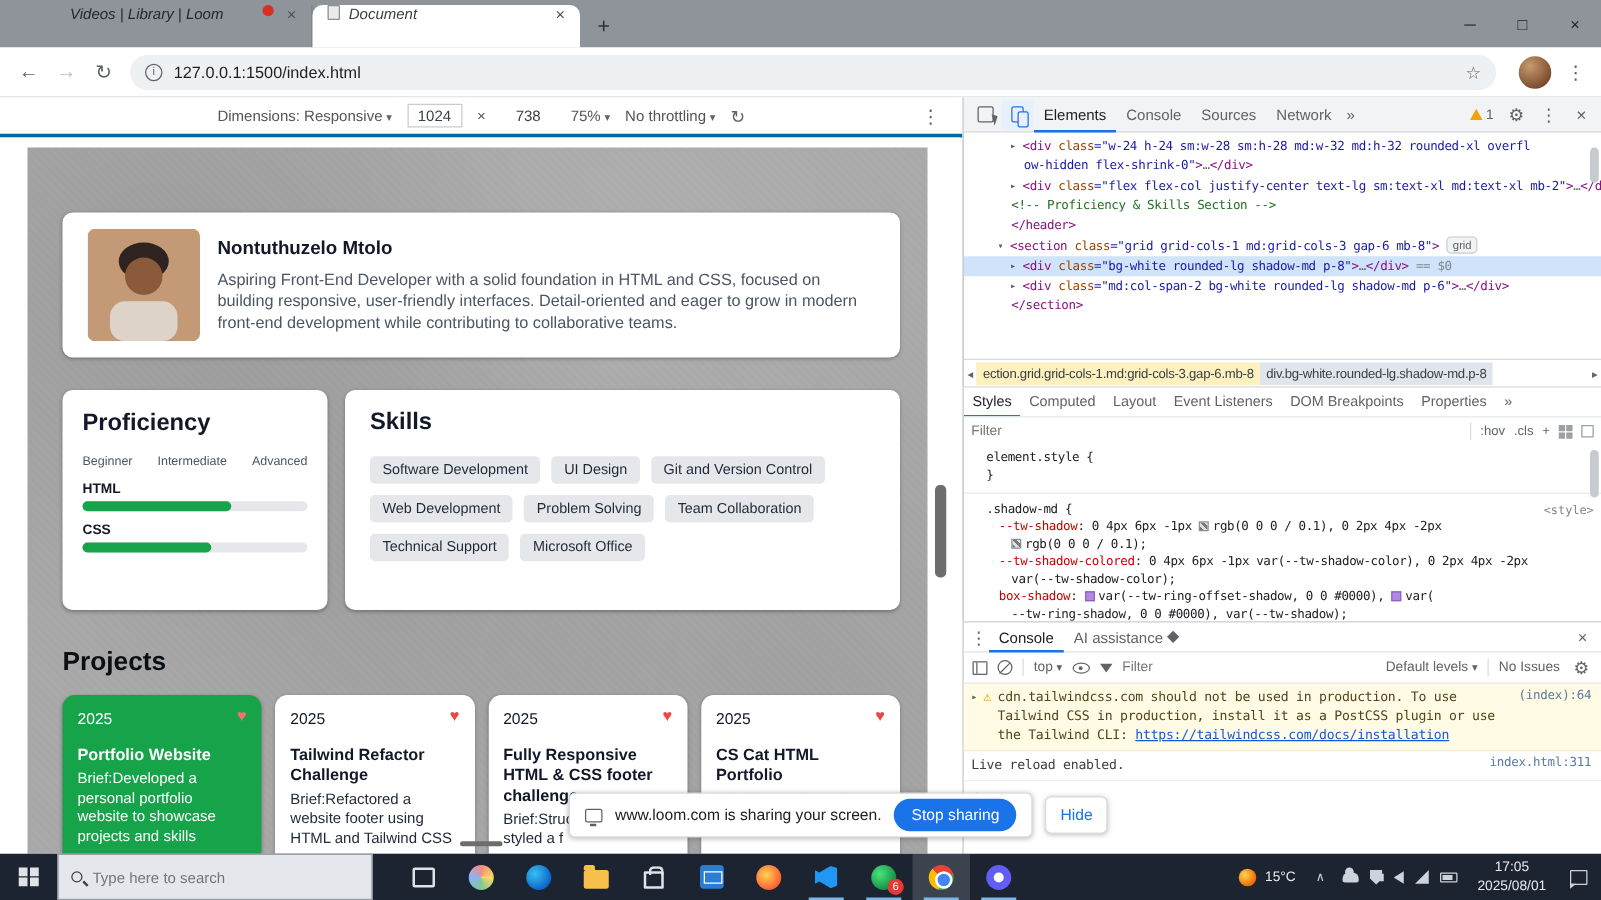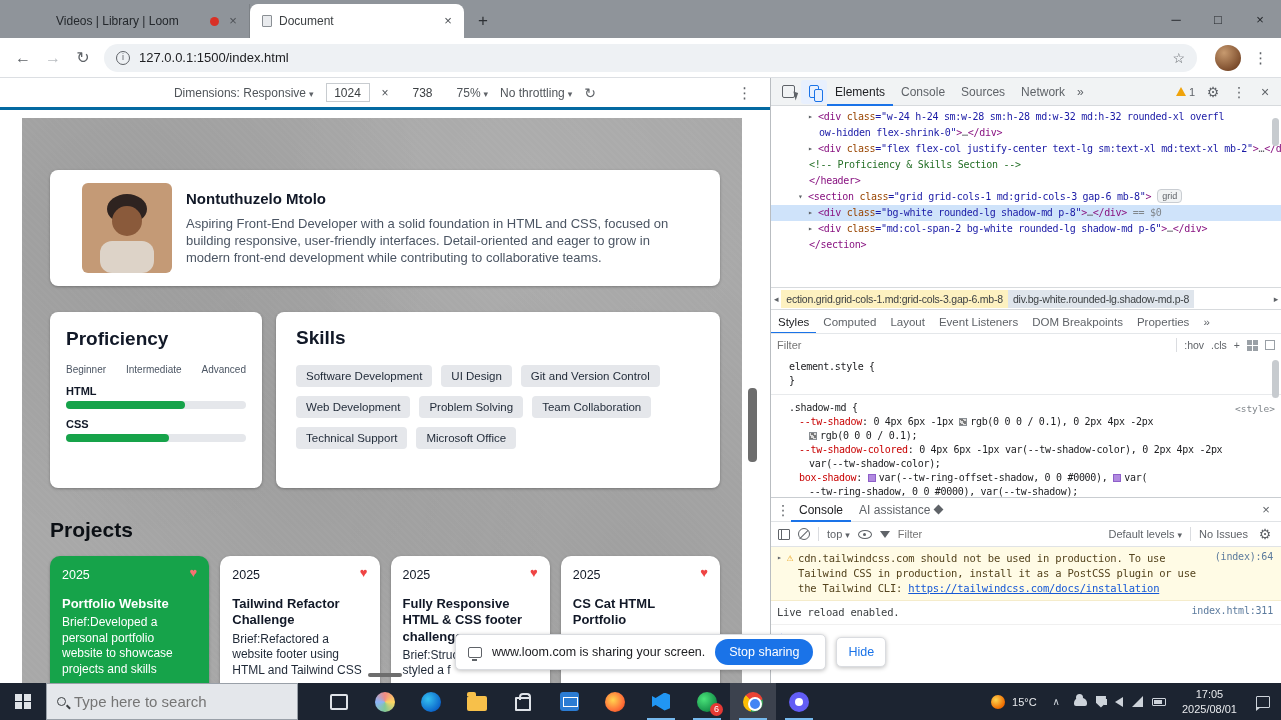--- a/index.html
+++ b/index.html
@@ -2,21 +2,21 @@
 <html><head>
 <meta charset="utf-8">
 <style>
   * { margin:0; padding:0; box-sizing:border-box; }
   body { font-family:"Liberation Sans", sans-serif; background:#333; }
   .screen { position:relative; width:1281px; height:720px; background:#fff; overflow:hidden; cursor:default; font-family:"Liberation Sans", sans-serif; }
 
   
   .titlebar { position:absolute; top:0; left:0; right:0; height:38px; background:#8f949a; display:flex; align-items:flex-end; }
   .tab-spacer { width:44px; }
-  .tab { height:34px; display:flex; align-items:center; padding:0 8px 0 12px; font-size:12px; color:#24282c; position:relative; }
+  .tab { height:34px; display:flex; padding:0 8px 0 12px; font-size:12px; color:#24282c; position:relative;font-style:italic; }
   .tab.inactive { width:206px; border-right:1px solid #7d8287; }
   .tab.active { width:214px; background:#fff; border-radius:8px 8px 0 0; color:#3c4043; }
   .tab-title { white-space:nowrap; overflow:hidden; text-overflow:ellipsis; flex:1; }
   .rec-dot { width:9px; height:9px; border-radius:50%; background:#d93025; margin:0 6px 0 4px; flex:none; }
   .tab-close { width:16px; height:16px; line-height:15px; text-align:center; border-radius:50%; color:#4d5156; font-size:13px; flex:none; }
   .favicon-doc { width:10px; height:12px; border:1px solid #8a8f94; border-radius:1px; background:#e9ebee; margin-right:7px; flex:none; }
   .new-tab { width:26px; height:26px; margin:0 0 4px 6px; display:flex; align-items:center; justify-content:center; font-size:17px; color:#2d3034; border-radius:50%; }
   .win-controls { margin-left:auto; display:flex; height:100%; }
   .win-btn { width:42px; display:flex; align-items:center; justify-content:center; color:#1f2226; font-size:13px; }
 
@@ -44,21 +44,21 @@
   .page-bg { position:absolute; left:22px; right:26px; top:8px; bottom:-20px;
     background:
       radial-gradient(circle at 15% 20%, rgba(0,0,0,.07), transparent 40%),
       radial-gradient(circle at 70% 10%, rgba(255,255,255,.06), transparent 35%),
       radial-gradient(circle at 40% 60%, rgba(0,0,0,.06), transparent 45%),
       radial-gradient(circle at 85% 75%, rgba(0,0,0,.05), transparent 40%),
       repeating-linear-gradient(45deg, rgba(255,255,255,.025) 0 2px, transparent 2px 5px),
       #a8a8a8;
     padding:52px 22px 0 28px; }
   .card { background:#fff; border-radius:8px; box-shadow:0 1px 3px rgba(0,0,0,.28); }
-  .header-card { height:116px; display:flex; padding:13px 32px; gap:14px; }
+  .header-card { height:116px; display:flex; padding:13px 20px; gap:14px; }
   .photo { width:90px; height:90px; border-radius:6px; overflow:hidden; flex:none; }
   .profile-text { padding-top:2px; }
   .name { font-size:15px; font-weight:bold; color:#111827; margin:5px 0 8px; }
   .bio { font-size:13px; color:#4b5563; line-height:1.32; max-width:520px; }
   .two-col { display:flex; gap:14px; margin-top:26px; }
   .prof-card { width:212px; height:176px; padding:16px; flex:none; }
   .skills-card { flex:1; height:176px; padding:15px 20px; }
   .card-title { font-size:19px; font-weight:bold; color:#111827; }
   .levels { display:flex; justify-content:space-between; font-size:10px; color:#4b5563; margin:14px 0 10px; }
   .bar-label { font-size:11px; font-weight:bold; color:#111827; margin:9px 0 4px; }
@@ -170,21 +170,21 @@
   .hide-pill { height:30px; background:#fff; border:1px solid #dadce0; border-radius:5px; box-shadow:0 1px 4px rgba(0,0,0,.25); display:flex; align-items:center; padding:0 11px; color:#1a73e8; font-size:12.5px; }
 
   
   .taskbar { position:absolute; left:0; right:0; bottom:0; height:37px; background:#1c2431; display:flex; align-items:stretch; color:#e8eaed; z-index:70; }
   .start { width:46px; display:flex; align-items:center; justify-content:center; }
   .win-logo { display:grid; grid-template:7px 7px / 7px 7px; gap:1.5px; }
   .win-logo span { background:#dfe3e8; }
   .search-box { width:252px; background:#e4e7eb; border:1px solid #99a0a8; display:flex; align-items:center; gap:8px; padding:0 10px; }
   .search-glass { width:9px; height:9px; border:1.6px solid #3c4043; border-radius:50%; position:relative; flex:none; }
   .search-glass::after { content:""; position:absolute; left:8px; top:8px; width:5px; height:1.6px; background:#3c4043; transform:rotate(45deg); }
-  .search-input { border:none; outline:none; background:transparent; font-size:15px; color:#14532d; width:100%; font-family:"Liberation Sans",sans-serif; }
+  .search-input { border:none; outline:none; background:transparent; font-size:12px; color:#14532d; width:100%; font-family:"Liberation Sans",sans-serif; }
   .tb-gap { width:18px; }
   .tb-app { width:46px; display:flex; align-items:center; justify-content:center; position:relative; }
   .tb-app.active { background:rgba(255,255,255,.14); }
   .tb-underline { position:absolute; bottom:0; left:9px; right:9px; height:2px; background:#76b9ed; }
   .app-badge { position:absolute; right:7px; bottom:4px; min-width:13px; height:13px; border-radius:7px; background:#e53935; color:#fff; font-size:9px; line-height:13px; text-align:center; padding:0 2px; font-family:"Liberation Sans",sans-serif; }
   .ico-taskview { width:18px; height:16px; border:2px solid #dfe3e8; border-radius:2px; }
   .ico-widgets { width:20px; height:20px; border-radius:50%; background:conic-gradient(#f28b82,#fdd663,#81c995,#8ab4f8,#f28b82); }
   .ico-edge { width:20px; height:20px; border-radius:50%; background:radial-gradient(circle at 35% 35%, #35c1f1, #0a62c9 75%); }
   .ico-folder { width:20px; height:15px; background:#f7c04a; border-radius:2px; position:relative; margin-top:4px; }
   .ico-folder::before { content:""; position:absolute; top:-4px; left:0; width:9px; height:4px; background:#f7c04a; border-radius:2px 2px 0 0; }

